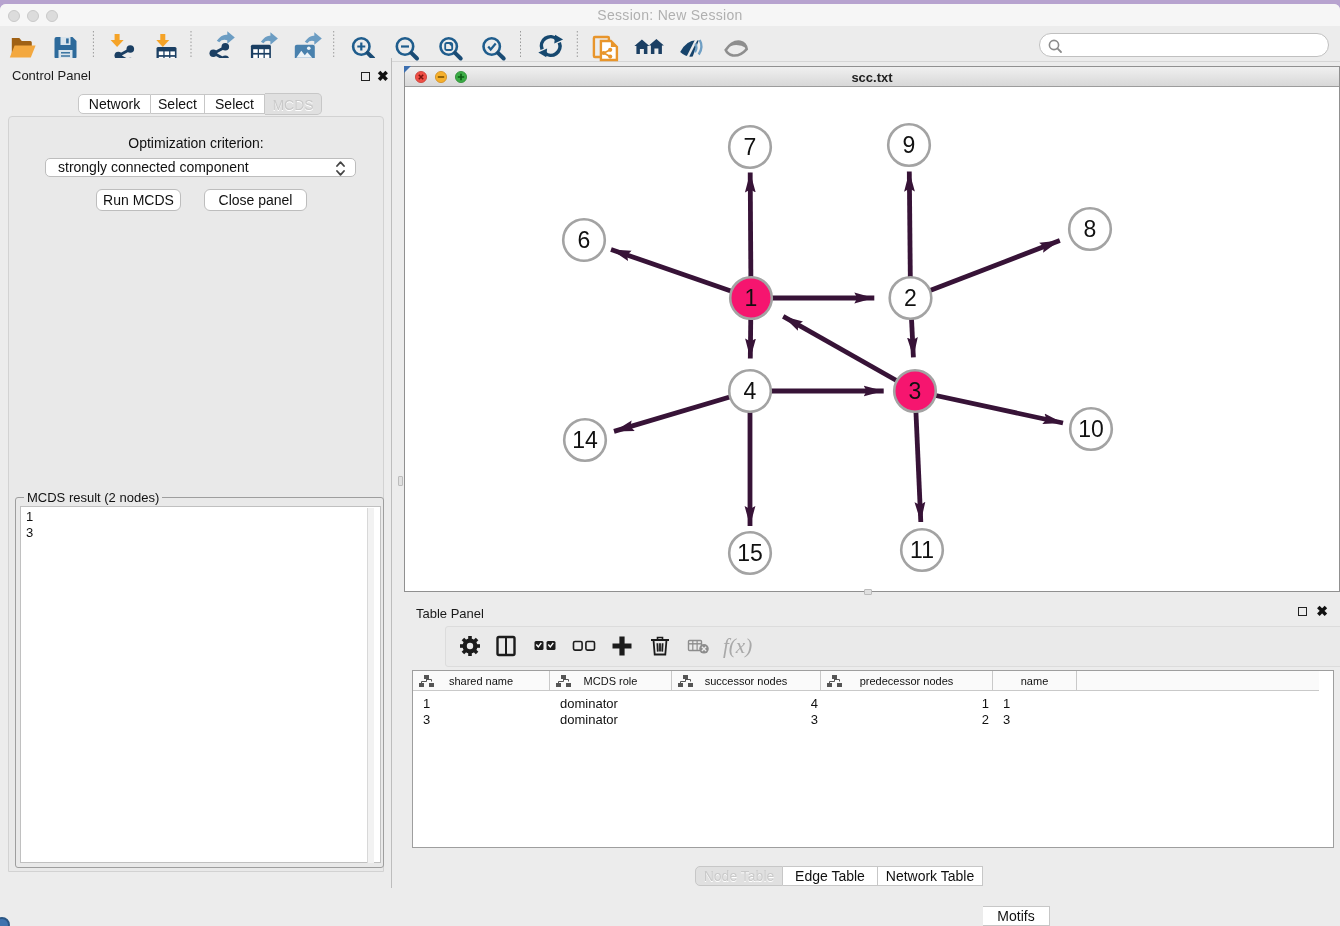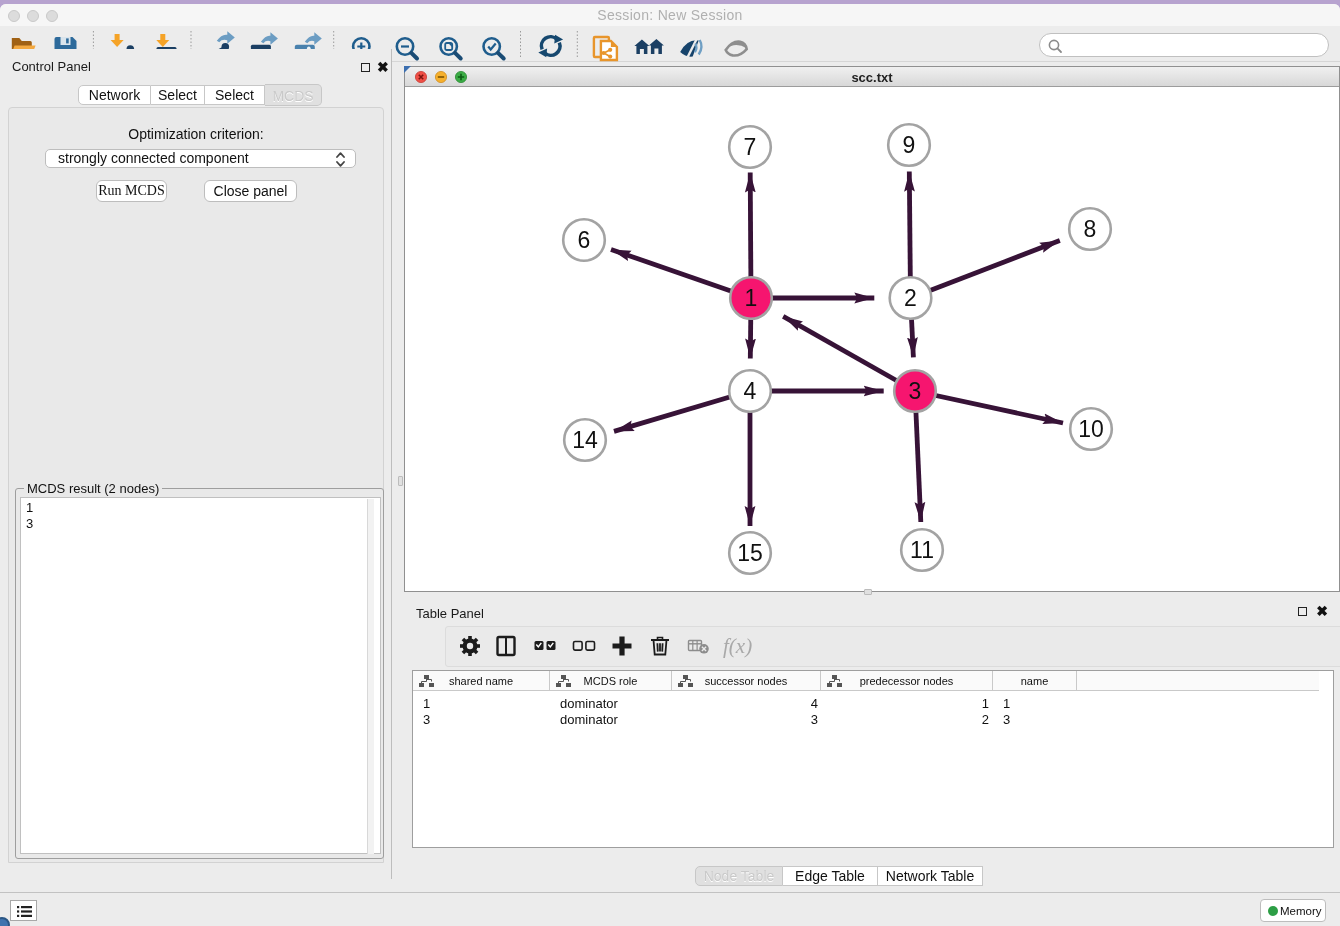--- a/index.html
+++ b/index.html
@@ -8,21 +8,21 @@
   #win { position:absolute; left:0; top:4px; width:1340px; height:922px; background:#ececec; border-radius:6px 6px 0 0; will-change:transform; transform:translateZ(0); }
   
   #titlebar { position:absolute; left:0; top:0; width:1340px; height:34px; background:#f6f6f6; border-radius:6px 6px 0 0; border-bottom:1px solid #d4d4d4;}
   .tl { position:absolute; top:6px; width:12px; height:12px; border-radius:50%; background:#dcdcdc; border:1px solid #c9c9c9; }
   #title { position:absolute; top:3px; left:0; width:100%; text-align:center; font-size:14px; color:#b0b0b0; letter-spacing:0.3px; }
   
   #toolbar { position:absolute; left:0; top:22px; width:1340px; height:36px; background:#ececec; border-bottom:1px solid #d6d6d6; }
   
   #search { position:absolute; left:1039px; top:29px; width:290px; height:24px; background:#fff; border:1px solid #c0c0c0; border-radius:12px; }
   
-  #cpanel { position:absolute; left:0; top:45px; width:392px; height:830px; background:#ececec; border-right:1px solid #bdbdbd; }
+  #cpanel { position:absolute; left:0; top:54px; width:392px; height:830px; background:#ececec; border-right:1px solid #bdbdbd; }
   #cphead { position:absolute; left:0; top:0; width:100%; height:30px; }
   #cphead .t { position:absolute; left:12px; top:10px; font-size:13px; color:#1a1a1a; }
   #cptabs { position:absolute; left:78px; top:36px; height:20px; }
   .seg { float:left; height:20px; line-height:19px; text-align:center; font-size:14px; color:#111; background:#fff; border:1px solid #c7c7c7; border-left:none; }
   .seg.first { border-left:1px solid #c7c7c7; border-radius:5px 0 0 5px; }
   .seg.sel { background:#e0e0e0; color:#c9c9c9; border-radius:0 5px 5px 0; text-shadow:0 1px 0 #fff; margin-top:-1px; height:22px; line-height:22px;}
   .seg.sel2 { background:#e0e0e0; color:#c9c9c9; border-radius:5px 0 0 5px; text-shadow:0 1px 0 #fff; border-left:1px solid #c7c7c7; }
   #cpcontent { position:absolute; left:8px; top:58px; width:376px; height:756px; background:#e9e9e9; border:1px solid #d2d2d2; border-radius:4px 4px 0 0; }
   #optlabel { position:absolute; left:0; top:18px; width:100%; text-align:center; font-size:14px; color:#111; }
   #combo { position:absolute; left:36px; top:41px; width:311px; height:19px; background:#fff; border:1px solid #bdbdbd; border-radius:5px; font-size:14px; color:#111; line-height:17px; padding-left:12px; }
@@ -226,22 +226,22 @@
         <div class="seg sel" style="width:57px;">MCDS</div>
     </div>
     <div id="cpcontent">
       <div id="optlabel">Optimization criterion:</div>
       <div id="combo">strongly connected component
         <svg style="position:absolute; right:9px; top:2px;" width="11" height="15" viewBox="0 0 11 15">
           <path d="M2,5 L5.5,1.2 L9,5" fill="none" stroke="#444" stroke-width="1.8" stroke-linecap="round" stroke-linejoin="round"></path>
           <path d="M2,10 L5.5,13.8 L9,10" fill="none" stroke="#444" stroke-width="1.8" stroke-linecap="round" stroke-linejoin="round"></path>
         </svg>
       </div>
-      <div class="btn" style="left:87px; top:72px; width:71px;font-family:Liberation Serif, serif;">Run MCDS</div>
-      <div class="btn" style="left:195px; top:72px; width:93px;">Close panel</div>
+      <div class="btn" style="left:87px; top:72px; width:85px;">Run MCDS</div>
+      <div class="btn" style="left:195px; top:72px; width:103px;">Close panel</div>
       <div id="groupbox">
         <div id="grouplab">MCDS result (2 nodes)</div>
         <div id="resultbox">1<br>3
         <div style="position:absolute; right:6px; top:1px; width:7px; height:355px; background:#f2f2f2; border-left:1px solid #d8d8d8;"></div>
       </div>
       </div>
     </div>
   </div>
   <div id="netwin">
     <svg style="position:absolute;left:-1px;top:-1px;z-index:5;" width="8" height="8" viewBox="0 0 8 8">
@@ -425,35 +425,17 @@
       <div class="trow" style="left:408px; top:41px; width:168px; text-align:right;">2</div>
       <div class="trow" style="left:590px; top:41px;">3</div>
     </div>
     <div id="ttabs">
       <div class="seg first sel2" style="width:88px;">Node Table</div>
         <div class="seg" style="width:95px;">Edge Table</div>
         <div class="seg" style="width:105px;">Network Table</div>
         <div class="seg" style="width:67px;margin-top:40px;">Motifs</div>
     </div>
   </div>
-  <div id="statusbar">
-    <div style="position:absolute; left:10px; top:7px; width:27px; height:21px; background:#fff; border:1px solid #a8a8a8;">
-      <svg style="position:absolute;left:6px;top:4px;" width="15" height="13" viewBox="0 0 15 13">
-        <g fill="#222">
-            <rect x="0" y="1" width="2.2" height="2.2"></rect>
-            <rect x="4" y="1" width="11" height="2.2"></rect>
-        <rect x="0" y="5.4" width="2.2" height="2.2"></rect>
-            <rect x="4" y="5.4" width="11" height="2.2"></rect>
-        <rect x="0" y="9.8" width="2.2" height="2.2"></rect>
-            <rect x="4" y="9.8" width="11" height="2.2"></rect>
-          </g>
-      </svg>
-    </div>
-    <div id="memory">
-      <span style="position:absolute; left:7px; top:6px; width:10px; height:10px; border-radius:50%; background:#2c9e45;"></span>
-      <span style="position:absolute; left:19px; top:5px; font-size:11.5px;">Memory</span>
-    </div>
-  </div>
 
   <div style="position:absolute; left:398px; top:472px; width:5px; height:10px; background:#e0e0e0; border:1px solid #bcbcbc; border-radius:1px;"></div>
   <div style="position:absolute; left:864px; top:585px; width:8px; height:6px; background:#e0e0e0; border:1px solid #bcbcbc; border-radius:1px;"></div>
 </div>
 <div style="position:absolute; left:-6px; top:917px; width:16px; height:16px; border-radius:50%; background:#3f73ae; border:2px solid #2a5685;"></div>
 
 </body></html>

